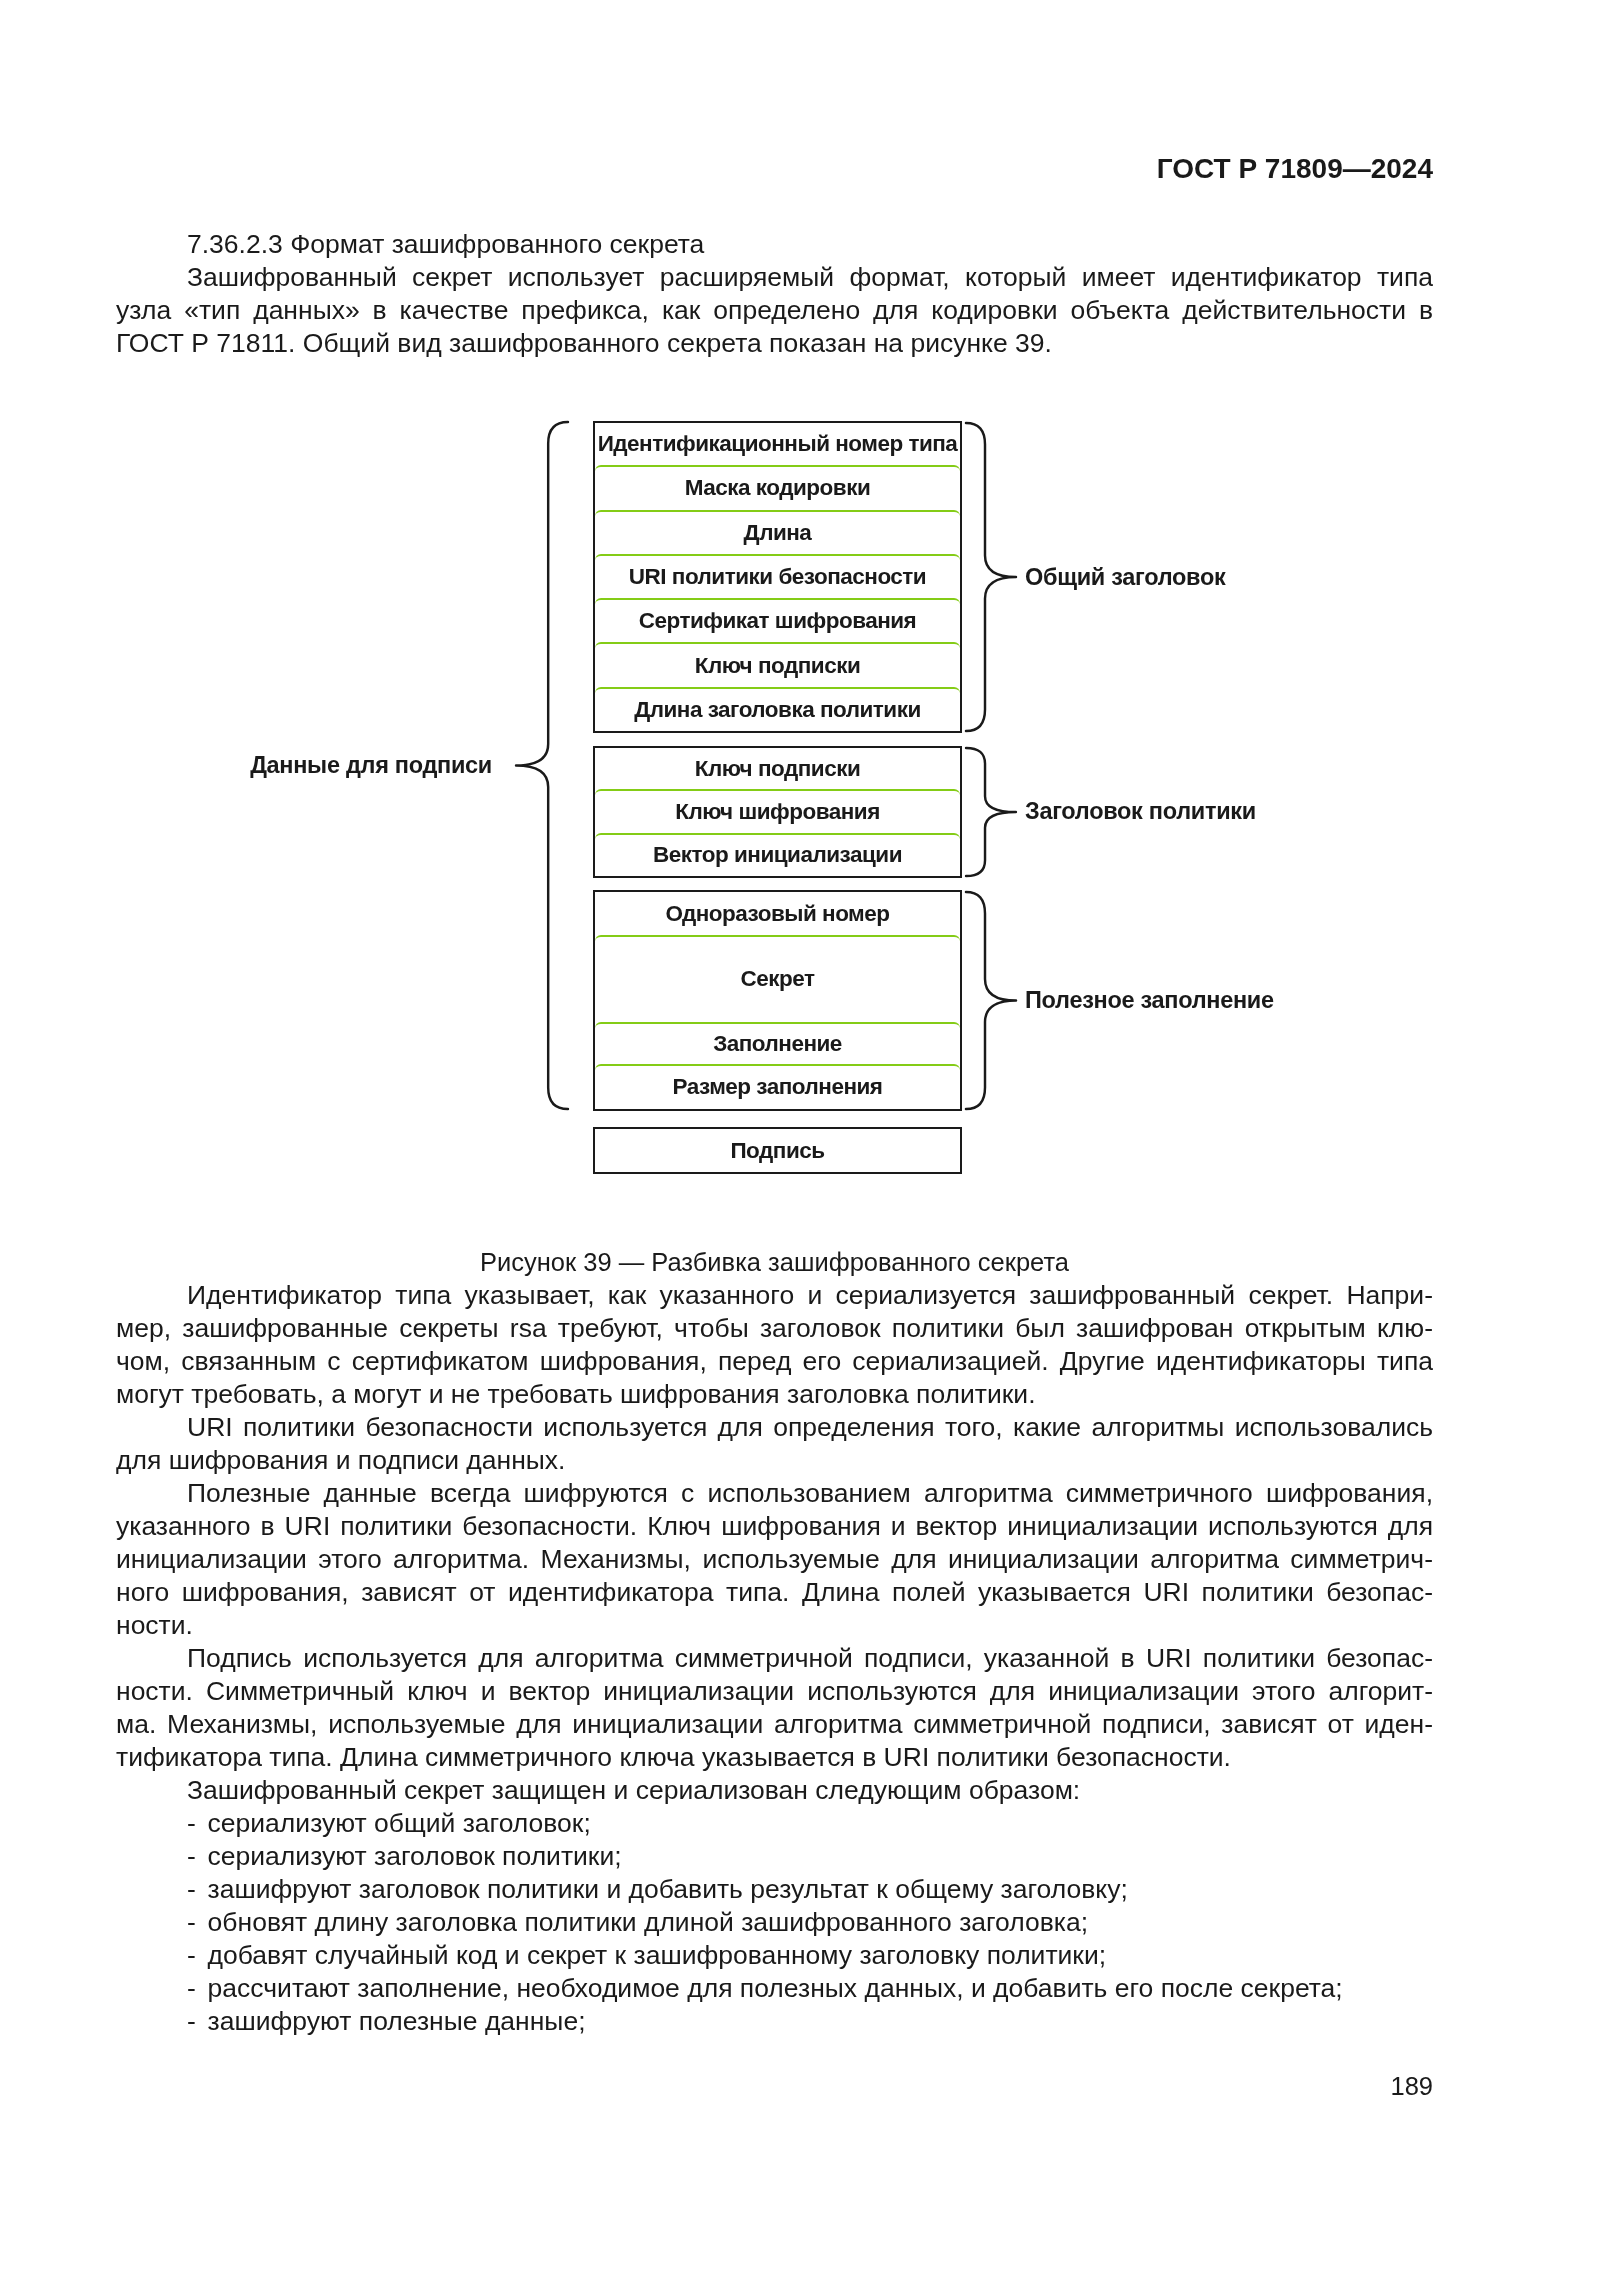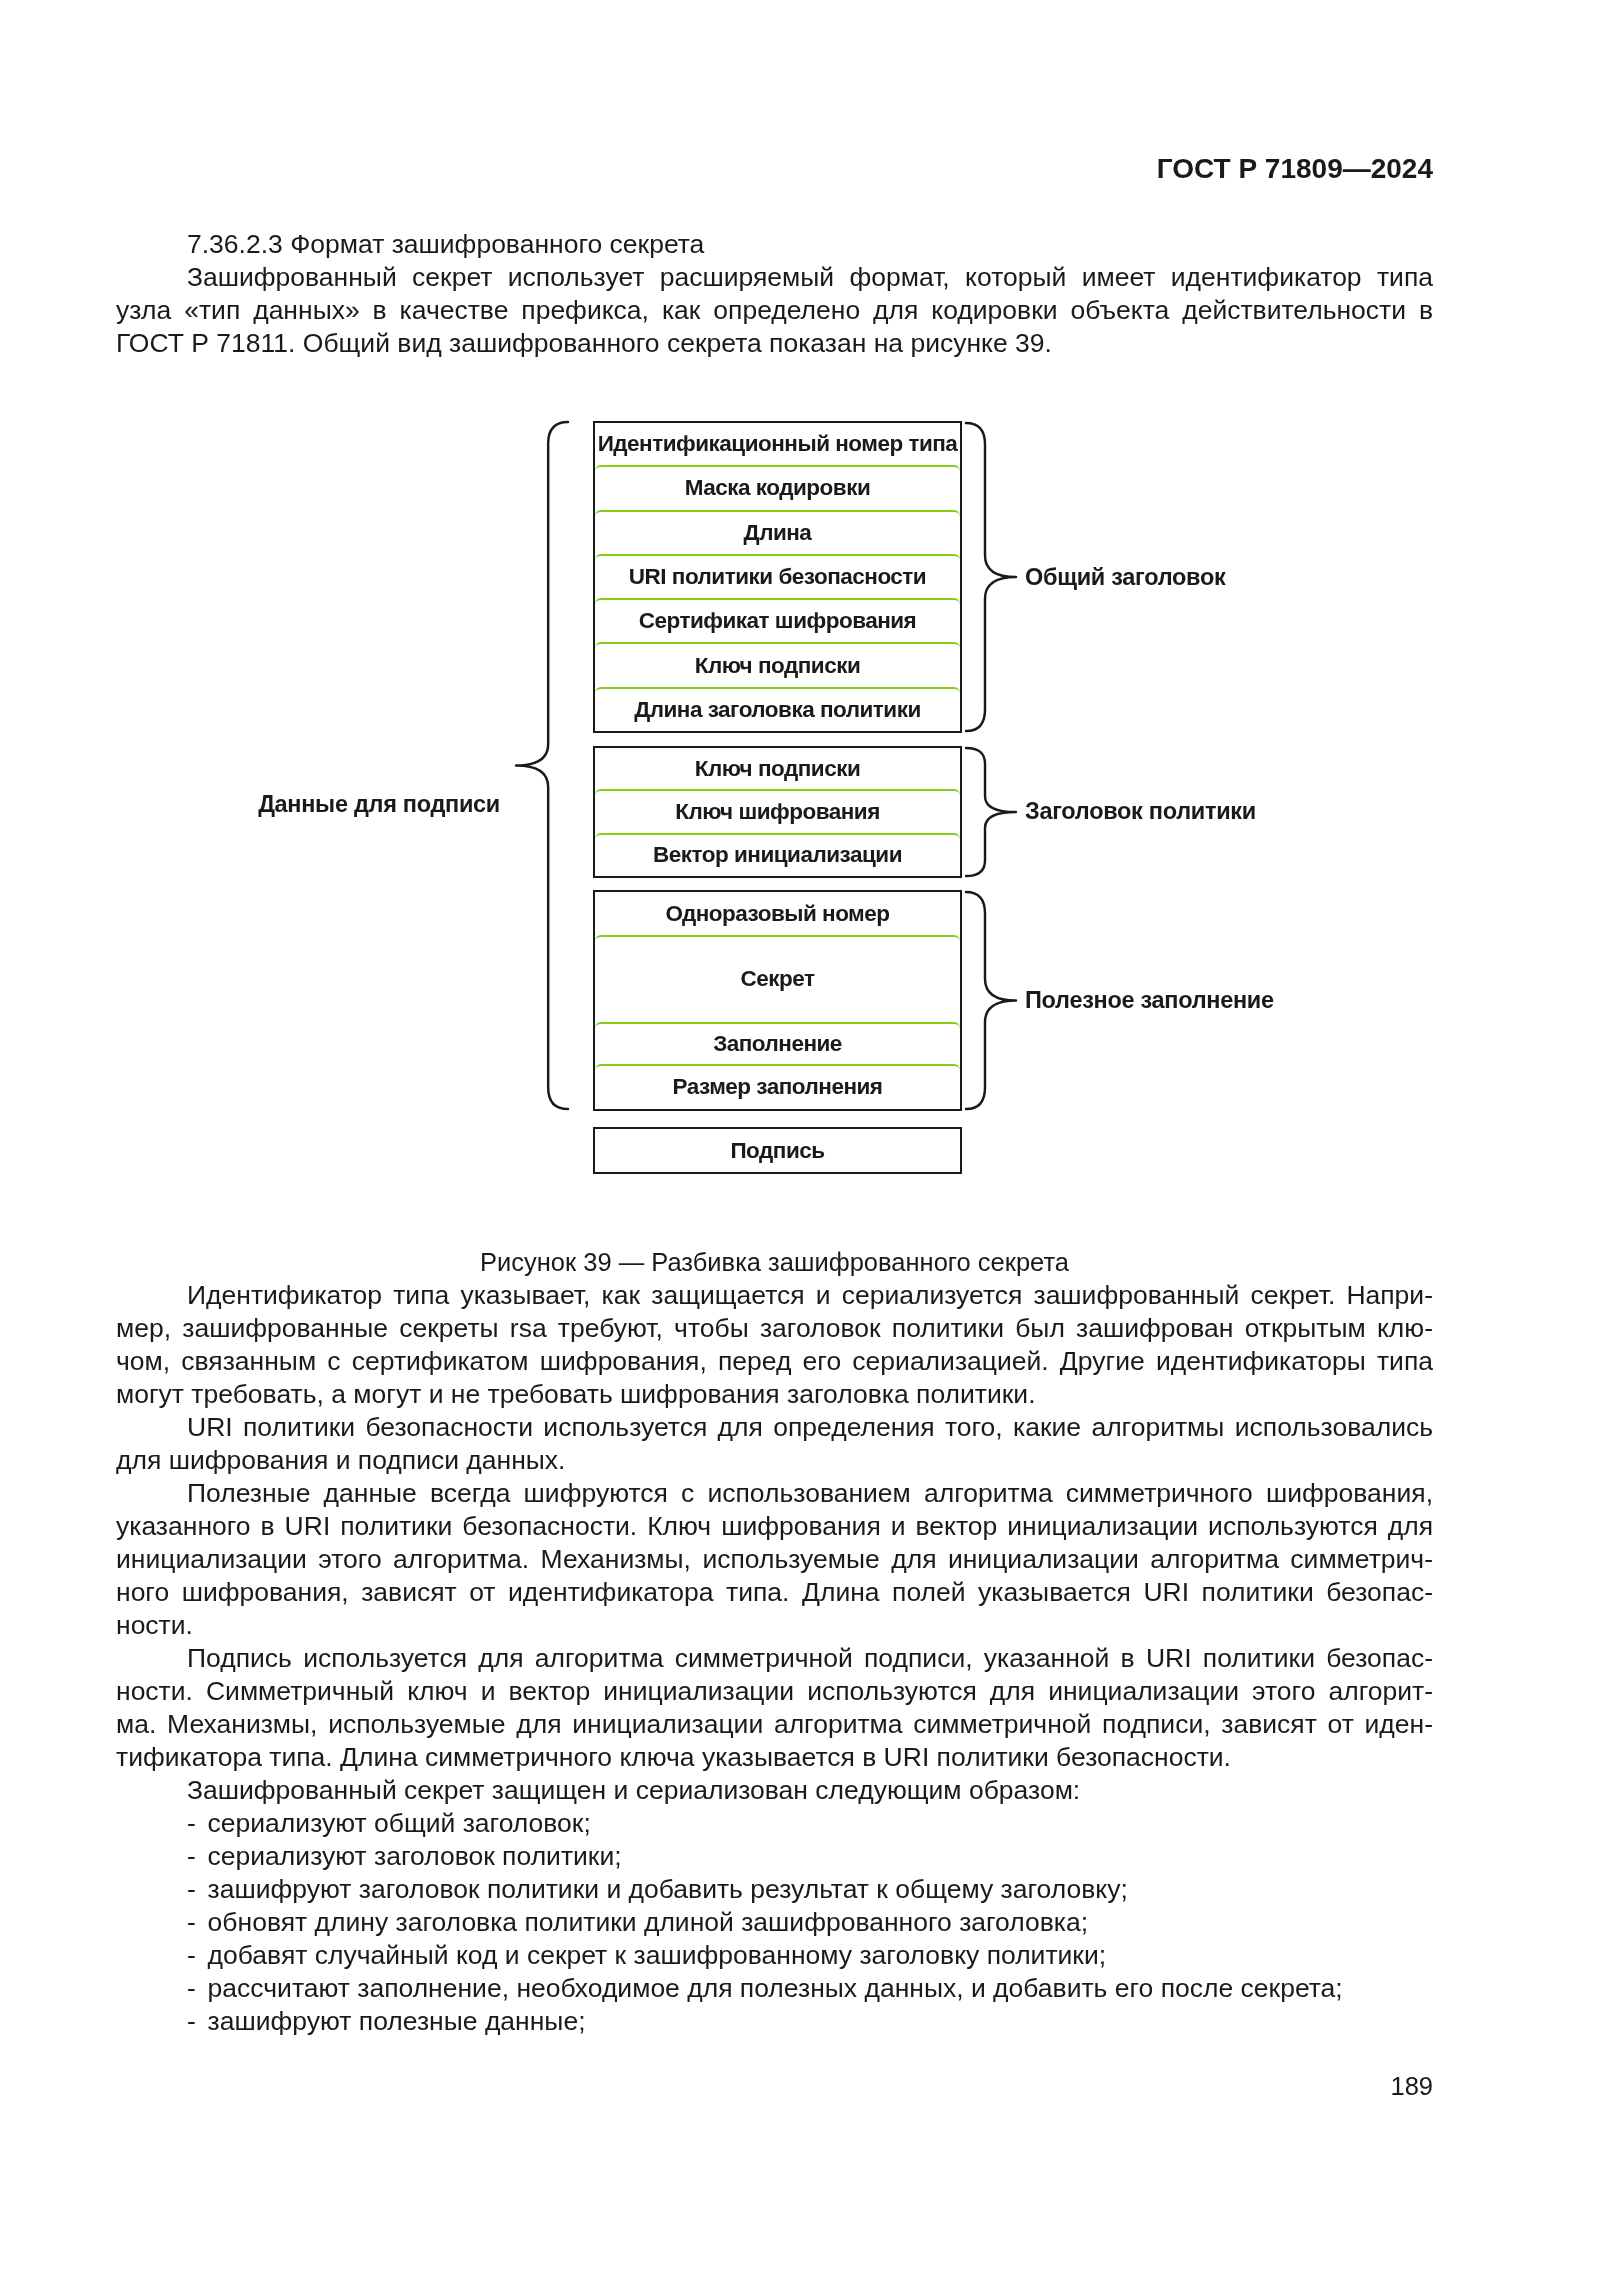--- a/index.html
+++ b/index.html
@@ -44,23 +44,23 @@
     position:absolute; left:593px; top:1127px; width:369px; height:47px;
     border:2.9px solid #1a1a1a; background:#fff;
     display:flex; align-items:center; justify-content:center;
     font-weight:bold; font-size:22.5px; letter-spacing:-0.5px;
   }
   .glabel {
     position:absolute; left:1025px; font-weight:bold; font-size:23.5px;
     letter-spacing:-0.3px; line-height:33px; white-space:nowrap;
   }
   .llabel {
-    position:absolute; left:90px; width:410px; top:749px;
+    position:absolute; left:82px; width:410px; top:749px;
     text-align:right; font-weight:bold; font-size:23.5px;
-    letter-spacing:-0.3px; line-height:33px; white-space:nowrap;margin-top:39px;
+    letter-spacing:-0.3px; line-height:33px; white-space:nowrap;
   }
   svg.brace { position:absolute; overflow:visible; }
 
   .caption {
     position:absolute; left:116px; top:1246px; width:1317px;
     text-align:center; font-size:25.5px; line-height:33px;
   }
 
   .pagenum {
     position:absolute; top:2070px; left:116px; width:1317px;
@@ -120,21 +120,21 @@
       <div class="glabel" style="top: 984px; text-align: right;">Полезное заполнение</div>
       <svg class="brace" width="57" height="691" viewBox="0 0 58 705" style="left: 514px; top: 420px;">
         <path d="M 55,2 Q 34.8,2 34.8,24 L 34.8,330.5 Q 34.8,352.5 2,352.5 Q 34.8,352.5 34.8,374.5 L 34.8,681 Q 34.8,703 55,703" fill="none" stroke="#1a1a1a" stroke-width="2.5" stroke-linecap="round" stroke-linejoin="round"></path>
       </svg>
     </div>
 
   <div class="caption">Рисунок 39 — Разбивка зашифрованного секрета</div>
 
   <div class="textblock" id="block2">
 
-  <div class="tl j ind">Идентификатор типа указывает, как защищается и сериализуется зашифрованный секрет. Напри-</div>
+  <div class="tl j ind">Идентификатор типа указывает, как указанного и сериализуется зашифрованный секрет. Напри-</div>
       <div class="tl j">мер, зашифрованные секреты rsa требуют, чтобы заголовок политики был зашифрован открытым клю-</div>
       <div class="tl j">чом, связанным с сертификатом шифрования, перед его сериализацией. Другие идентификаторы типа</div>
       <div class="tl wrapok">могут требовать, а могут и не требовать шифрования заголовка политики.</div>
       <div class="tl j ind">URI политики безопасности используется для определения того, какие алгоритмы использовались</div>
       <div class="tl wrapok">для шифрования и подписи данных.</div>
       <div class="tl j ind">Полезные данные всегда шифруются с использованием алгоритма симметричного шифрования,</div>
       <div class="tl j">указанного в URI политики безопасности. Ключ шифрования и вектор инициализации используются для</div>
       <div class="tl j">инициализации этого алгоритма. Механизмы, используемые для инициализации алгоритма симметрич-</div>
       <div class="tl j">ного шифрования, зависят от идентификатора типа. Длина полей указывается URI политики безопас-</div>
       <div class="tl wrapok">ности.</div>

